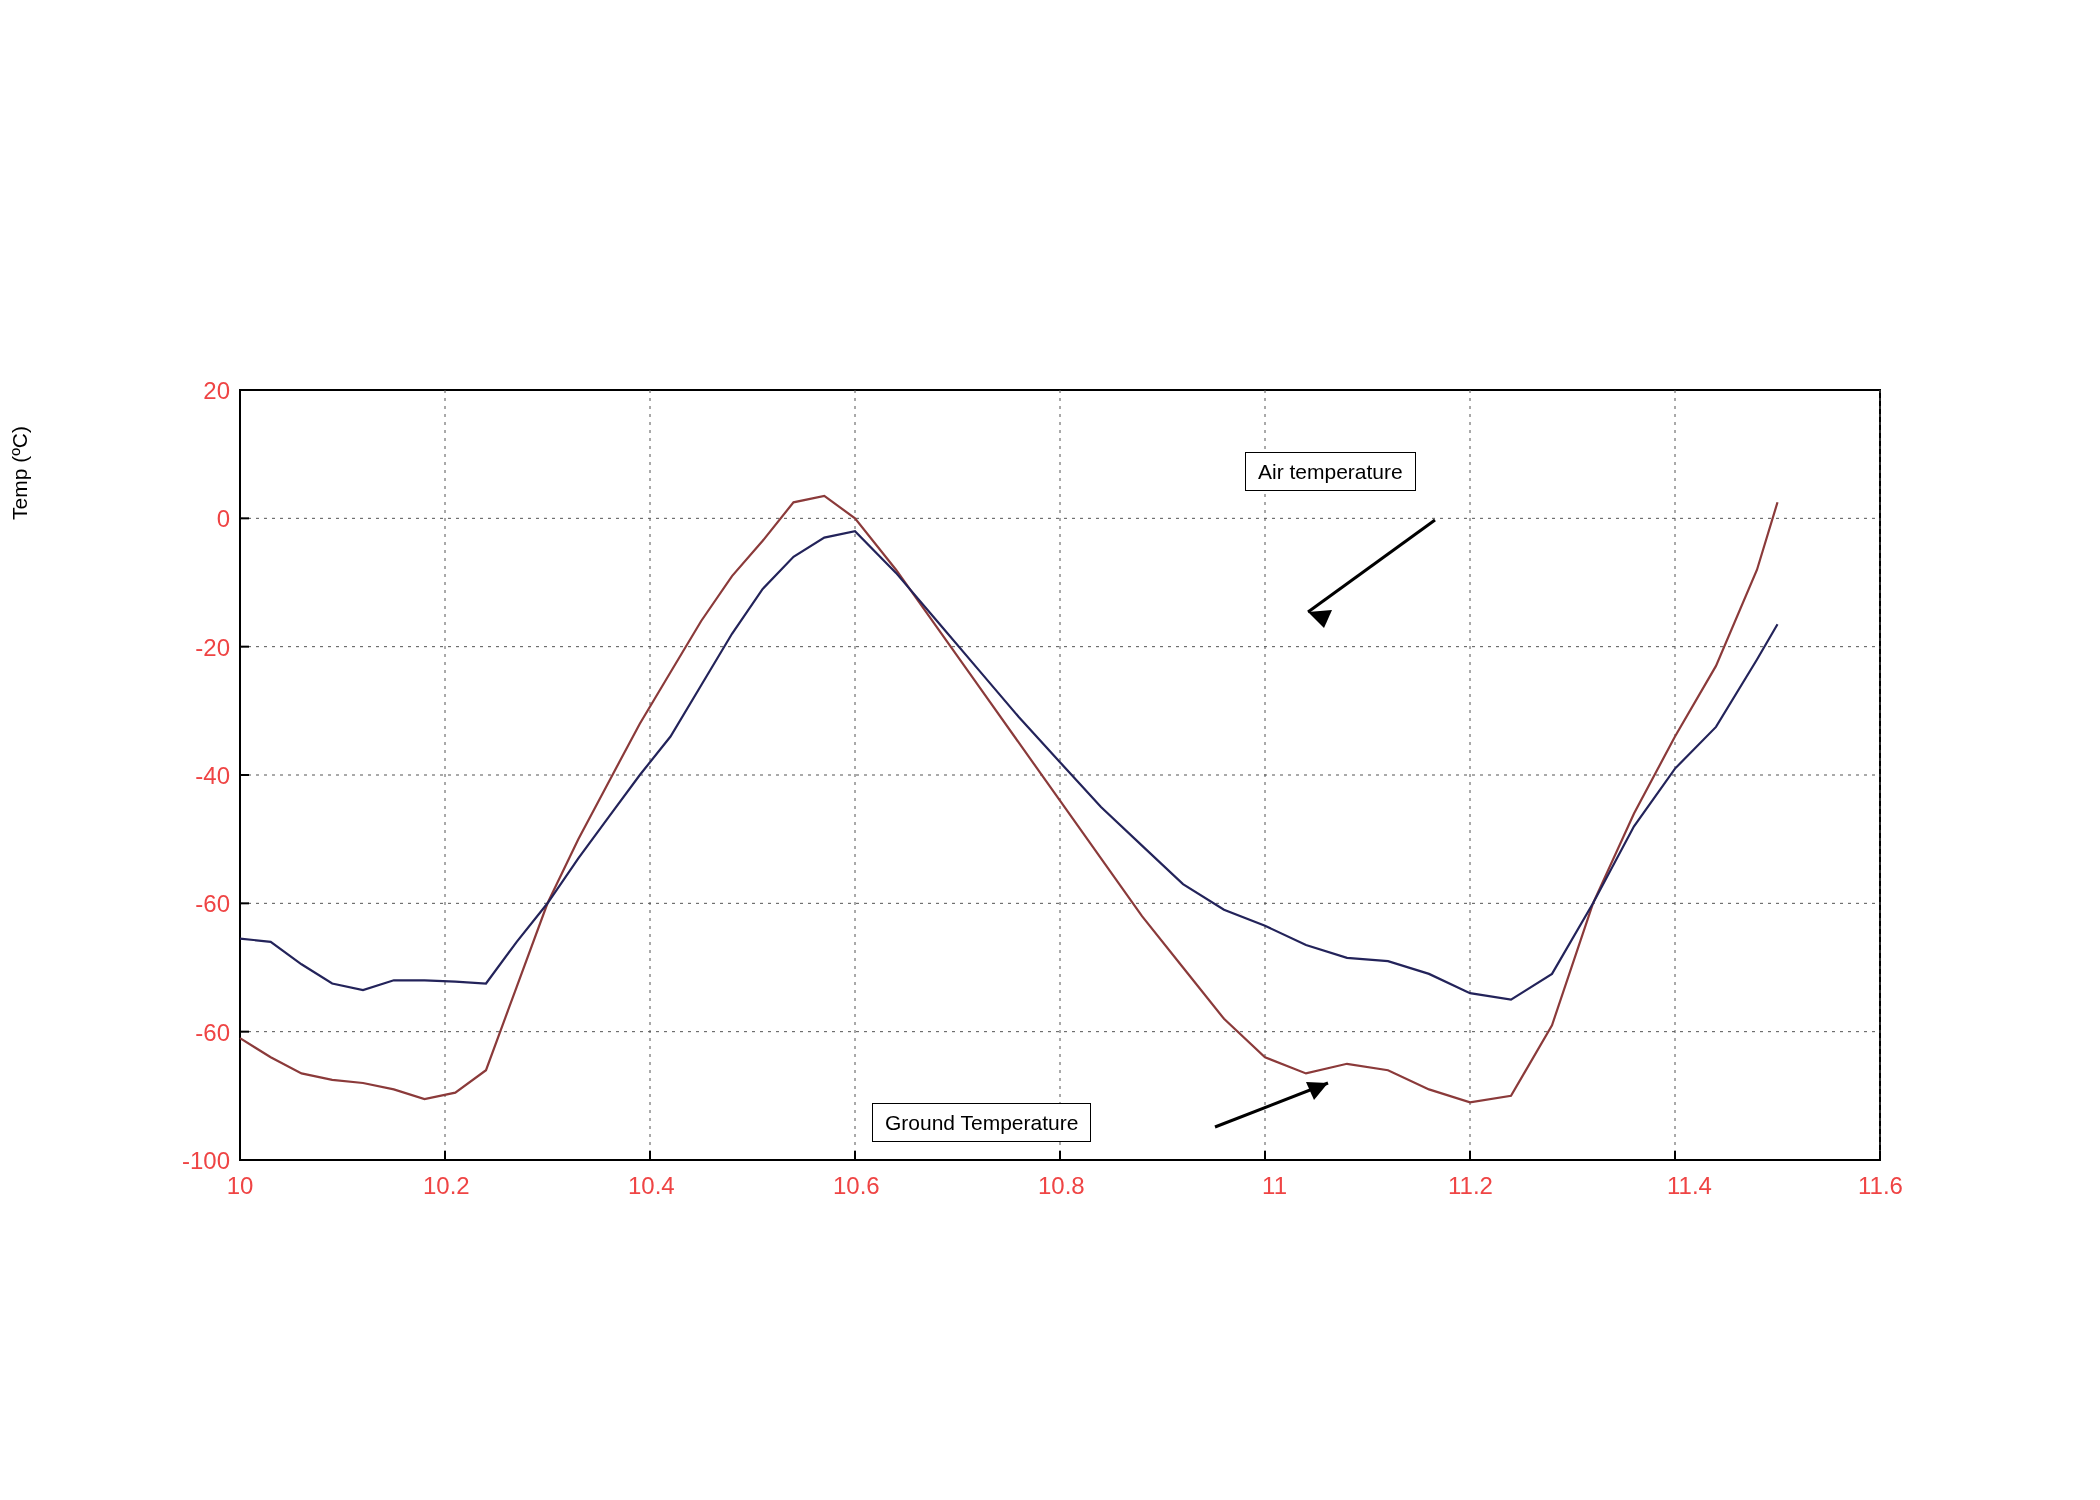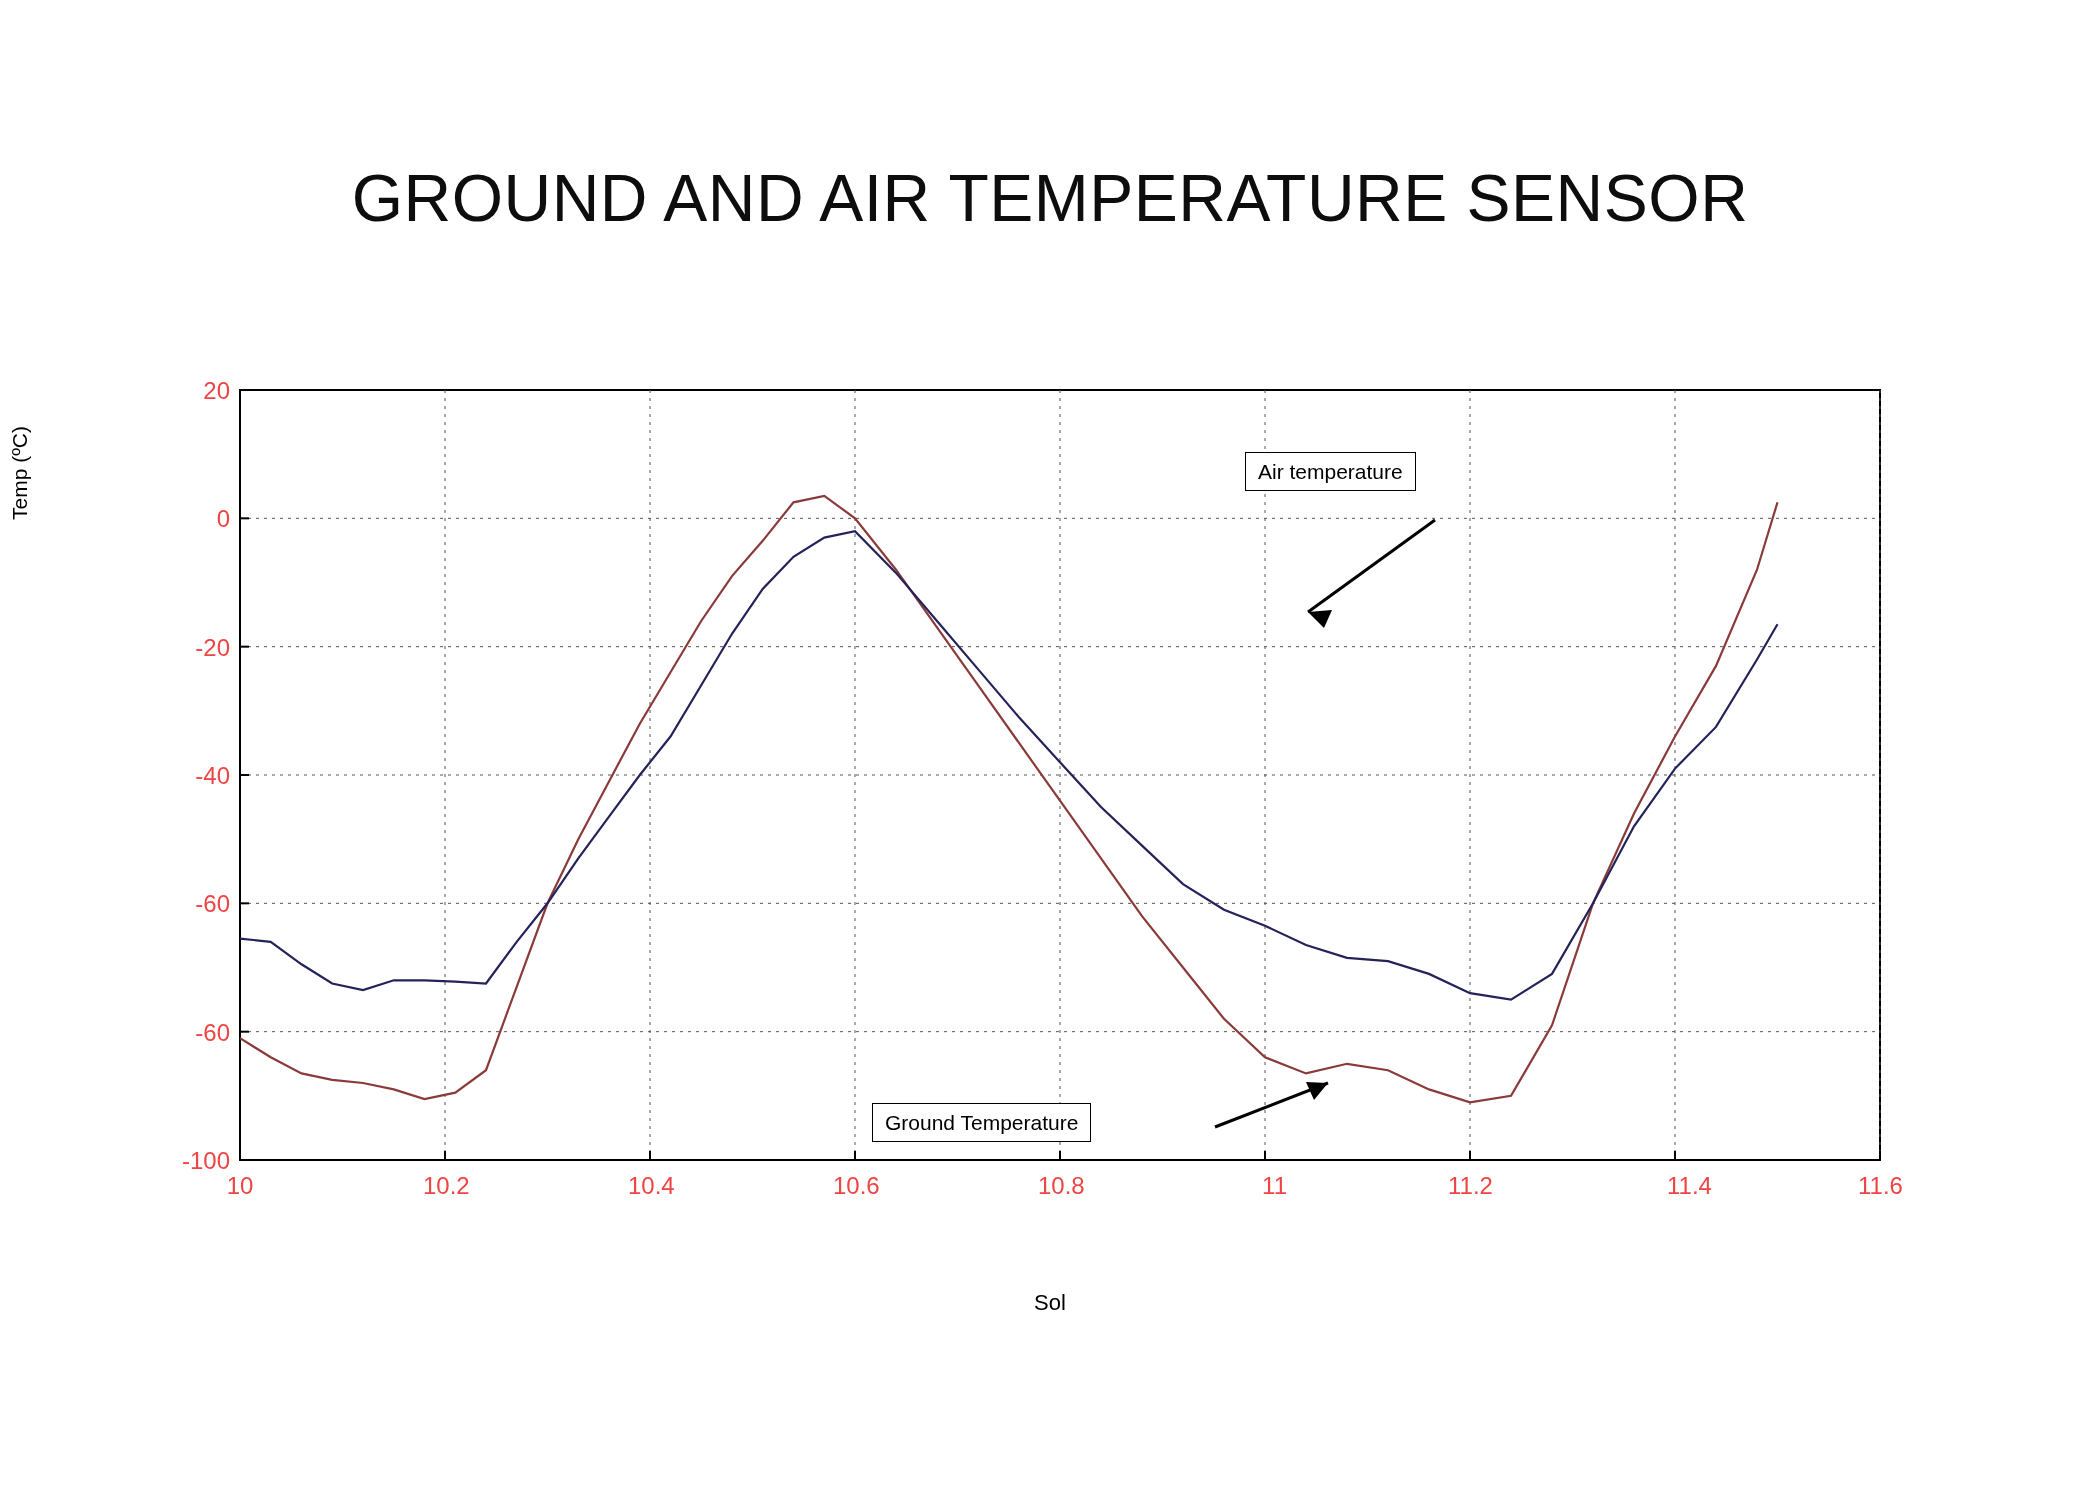--- a/index.html
+++ b/index.html
@@ -95,21 +95,20 @@
   #annot-ground {
     left: 872px;
     top: 1105px;
   }
 </style>
 </head>
 <body>
 
 <div id="slide">
 
-  <div id="title">GROUND AND AIR TEMPERATURE SENSOR</div>
 
   <div id="ylabel">Temp (ºC)</div>
 
   <div id="chart-area">
     <svg id="plot-svg" width="1740" height="900" viewBox="0 0 1740 900">
 
       <rect x="60" y="20" width="1640" height="770" fill="#ffffff" stroke="#000000" stroke-width="2"></rect>
       <g id="gridlines" stroke="#555555" stroke-width="1" stroke-dasharray="3,5">
           <line x1="264.9999999999993" x2="264.9999999999993" y1="20" y2="790"></line>
           <line x1="470.00000000000045" x2="470.00000000000045" y1="20" y2="790"></line>
@@ -174,15 +173,14 @@
         <div class="axis-tick-label y-tick" style="left: -2px; top: 7px; width: 52px;">20</div>
         <div class="axis-tick-label y-tick" style="left: -2px; top: 135.333px; width: 52px;">0</div>
         <div class="axis-tick-label y-tick" style="left: -2px; top: 263.667px; width: 52px;">-20</div>
         <div class="axis-tick-label y-tick" style="left: -2px; top: 392px; width: 52px;">-40</div>
         <div class="axis-tick-label y-tick" style="left: -2px; top: 520.333px; width: 52px;">-60</div>
         <div class="axis-tick-label y-tick" style="left: -2px; top: 648.667px; width: 52px;">-60</div>
         <div class="axis-tick-label y-tick" style="left: -2px; top: 777px; width: 52px;">-100</div>
       </div>
   </div>
 
-  <div id="xlabel">Sol</div>
 
 </div>
 
 </body></html>

